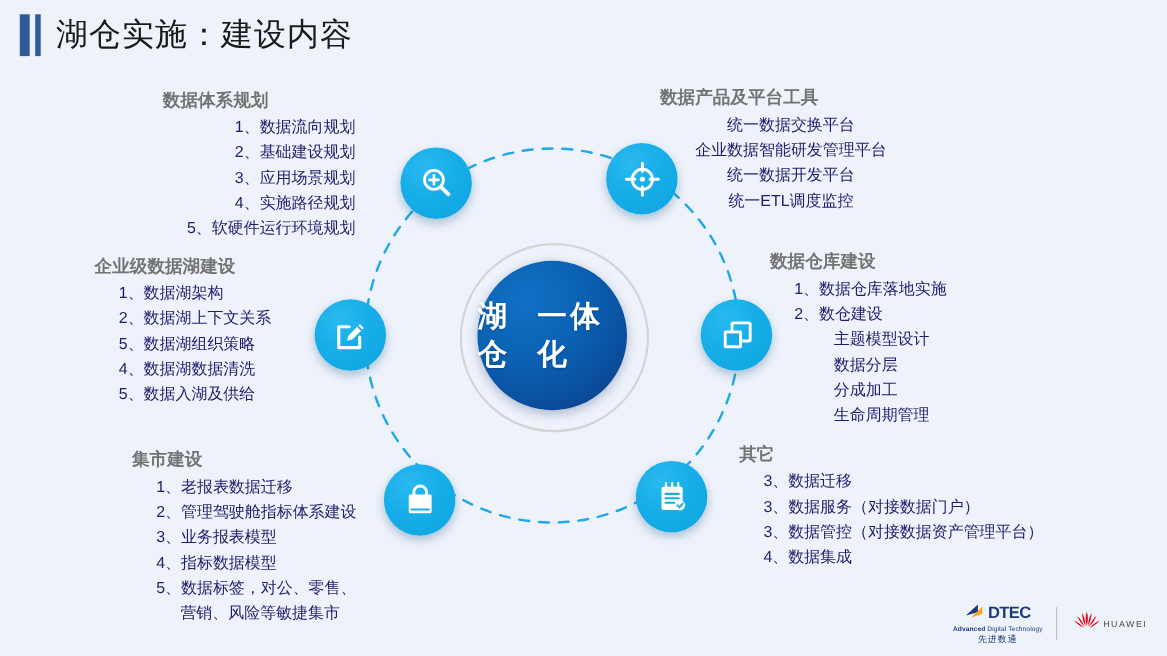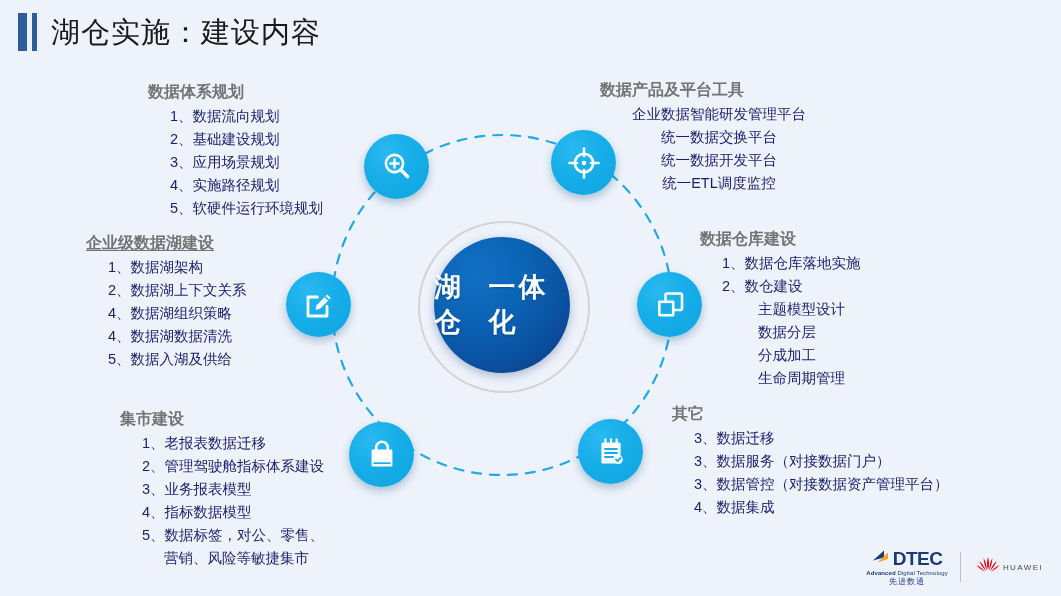--- a/index.html
+++ b/index.html
@@ -121,41 +121,40 @@
   }
   .block-title {
     font-size: 16px;
     font-weight: bold;
     color: #737373;
     line-height: 1.25;
     margin-bottom: 3px;
     white-space: nowrap;
   }
   .block-title.underlined {
-    text-decoration: underline;
     text-underline-offset: 2px;
   }
   .block-list {
     list-style: none;
     margin: 0;
     padding: 0;
   }
   .block-list li {
     font-size: 14.5px;
     color: #1b1f6b;
     line-height: 1.58;
     white-space: nowrap;
   }
   .block-list li.sub   { padding-left: 36px; }
   .block-list li.cont  { padding-left: 22px; }
   .centered .block-title { text-align: left; }
   .centered .block-list li { text-align: center; }
 
   #block-planning  { left: 148px; top: 82px; }
-  #block-planning .block-list { padding-left: 22px; }
+  #block-planning .block-list { padding-left: 22px; text-align: right; }
 
   #block-product   { left: 600px; top: 80px; width: 238px; }
 
   #block-datalake  { left: 86px;  top: 233px; }
   #block-datalake .block-list { padding-left: 22px; }
 
   #block-warehouse { left: 700px; top: 229px; }
   #block-warehouse .block-list { padding-left: 22px; }
 
   #block-mart      { left: 120px; top: 409px; }
@@ -179,21 +178,21 @@
     flex-direction: column;
     align-items: center;
     line-height: 1;
   }
   #dtec-logo .dtec-main {
     display: flex;
     align-items: center;
     gap: 1px;
   }
   #dtec-logo .dtec-word {
-    font-size: 19px;
+    font-size: 15px;
     font-weight: bold;
     color: #1b3a7a;
     letter-spacing: -.5px;
   }
   #dtec-logo .dtec-tag {
     font-size: 6px;
     color: #1b3a7a;
     margin-top: 2px;
     letter-spacing: .1px;
     white-space: nowrap;
@@ -321,33 +320,33 @@
     <li>2、基础建设规划</li>
     <li>3、应用场景规划</li>
     <li>4、实施路径规划</li>
     <li>5、软硬件运行环境规划</li>
   </ul>
 </div>
 
 <div class="block centered" id="block-product">
   <div class="block-title">数据产品及平台工具</div>
   <ul class="block-list">
+    <li>统一数据交换平台</li>
     <li>企业数据智能研发管理平台</li>
-    <li>统一数据交换平台</li>
     <li>统一数据开发平台</li>
     <li>统一ETL调度监控</li>
   </ul>
 </div>
 
 <div class="block" id="block-datalake">
   <div class="block-title underlined">企业级数据湖建设</div>
   <ul class="block-list">
     <li>1、数据湖架构</li>
     <li>2、数据湖上下文关系</li>
-    <li>4、数据湖组织策略</li>
+    <li>5、数据湖组织策略</li>
     <li>4、数据湖数据清洗</li>
     <li>5、数据入湖及供给</li>
   </ul>
 </div>
 
 <div class="block" id="block-warehouse">
   <div class="block-title">数据仓库建设</div>
   <ul class="block-list">
     <li>1、数据仓库落地实施</li>
     <li>2、数仓建设</li>

